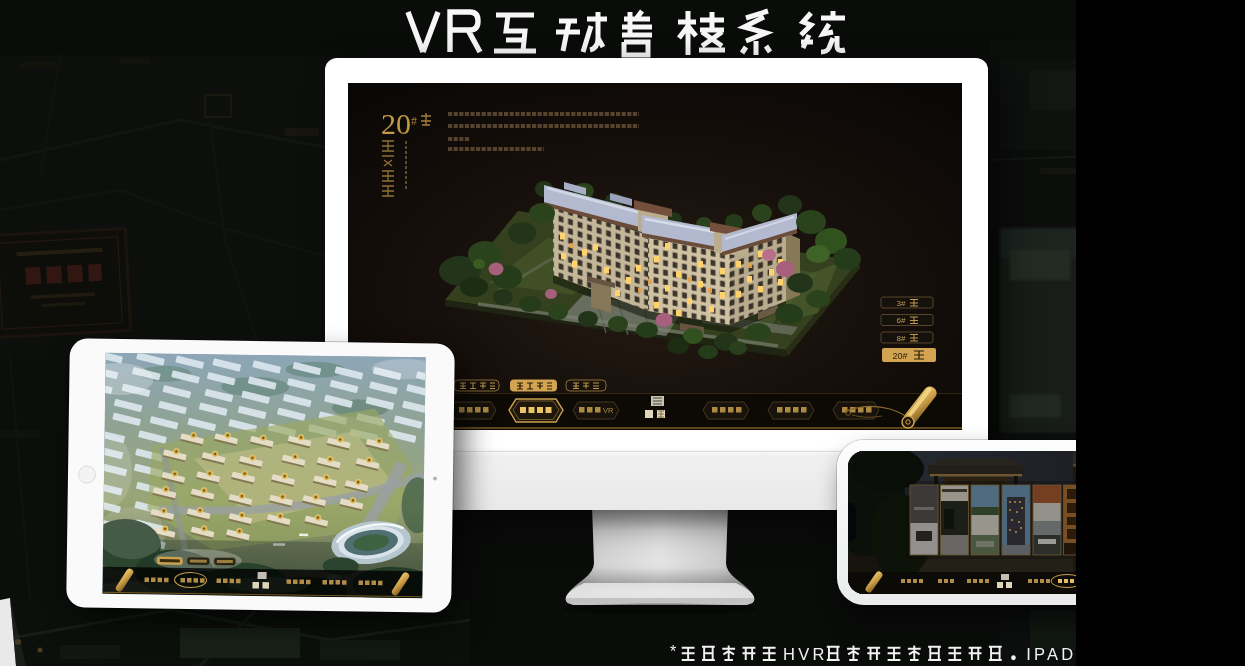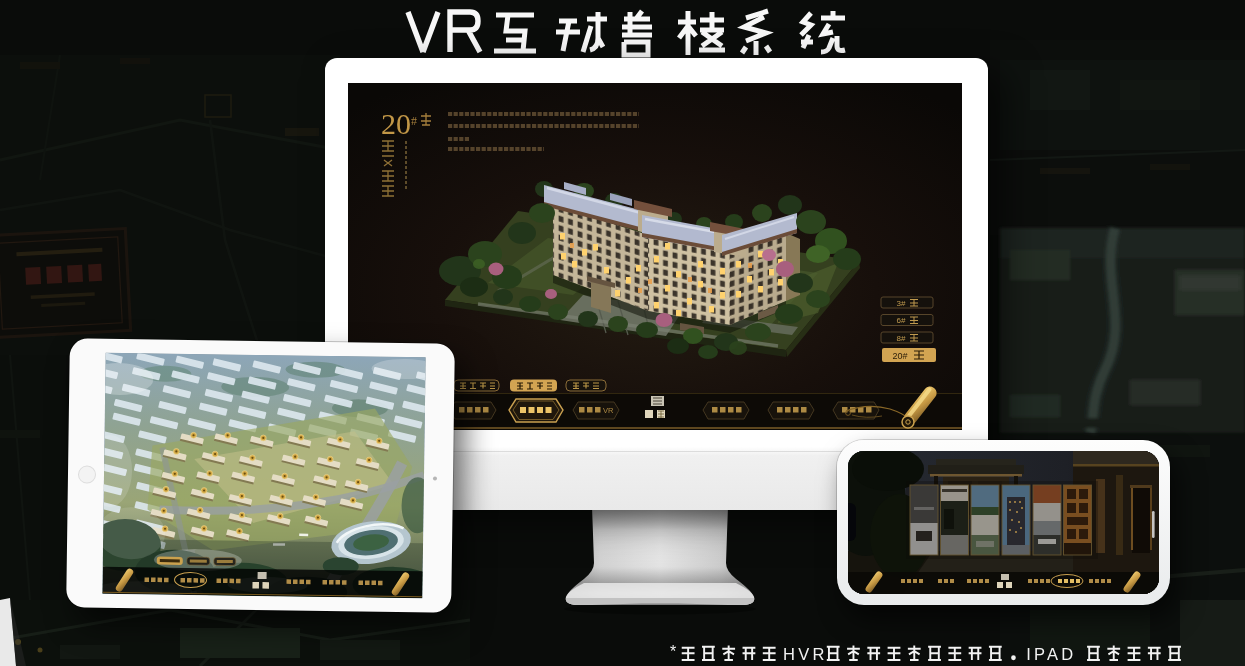--- a/index.html
+++ b/index.html
@@ -1,16 +1,16 @@
 <!DOCTYPE html>
 <html><head>
 <meta charset="utf-8">
 <style>
 html,body{margin:0;padding:0;background:#000;}
-#stage{position:relative;width:1245px;height:666px;overflow:hidden;background:#0f766e;font-family:"Liberation Sans",sans-serif;}
+#stage{position:relative;width:1076px;height:666px;overflow:hidden;background:#0f766e;font-family:"Liberation Sans",sans-serif;}
 .abs{position:absolute;}
 </style>
 </head>
 <body>
 <div id="stage">
 
 <svg class="abs" style="left:0;top:0" width="1245" height="666" viewBox="0 0 1245 666">
   <defs>
         <filter id="soft" x="-5%" y="-5%" width="110%" height="110%">
           <feGaussianBlur stdDeviation="1.6"></feGaussianBlur>

